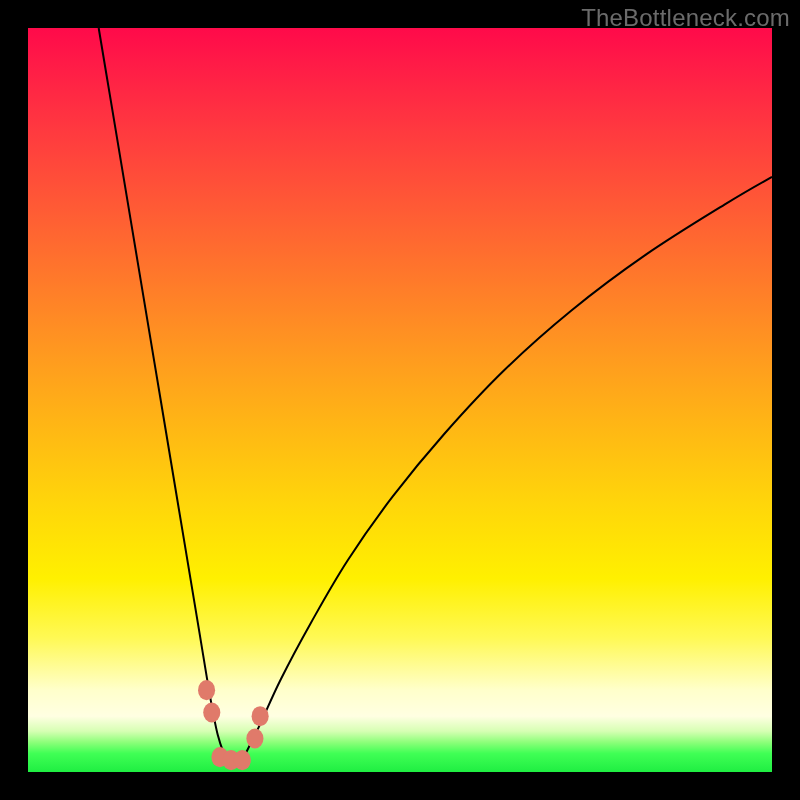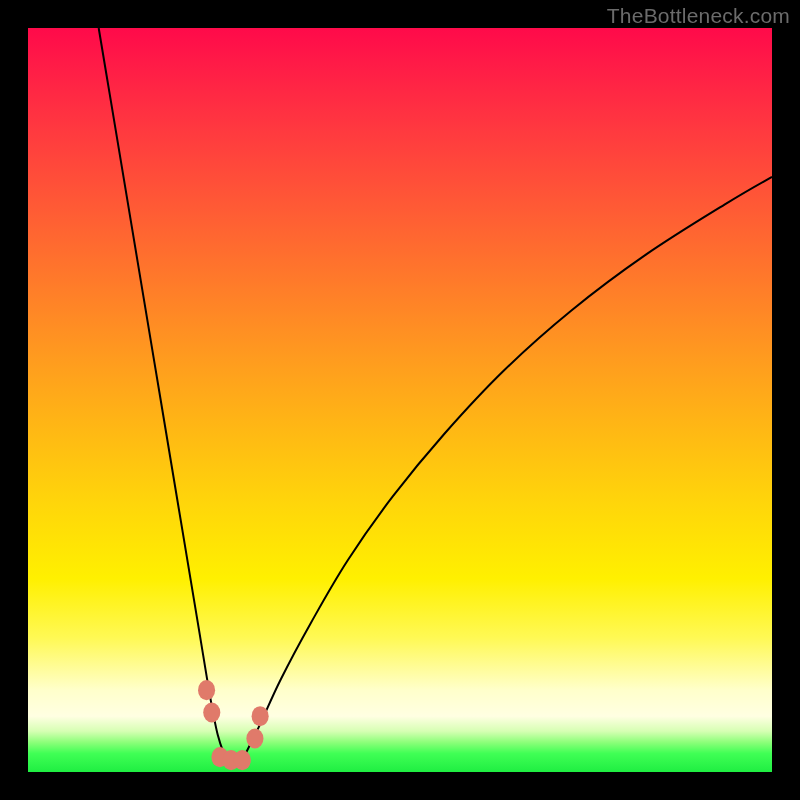--- a/index.html
+++ b/index.html
@@ -43,21 +43,21 @@
       #8dff7a 96%,
       #40ff55 97.5%,
       #1fee42 100%
     );
   }
   .watermark {
     position: absolute;
     top: 4px;
     right: 10px;
     color: #6b6b6b;
-    font-size: 21px;
+    font-size: 24px;
     font-weight: 500;
     letter-spacing: 0.2px;
     user-select: none;
   }
   svg.curves {
     position: absolute;
     top: 0; left: 0;
     width: 744px; height: 744px;
     overflow: visible;
   }

